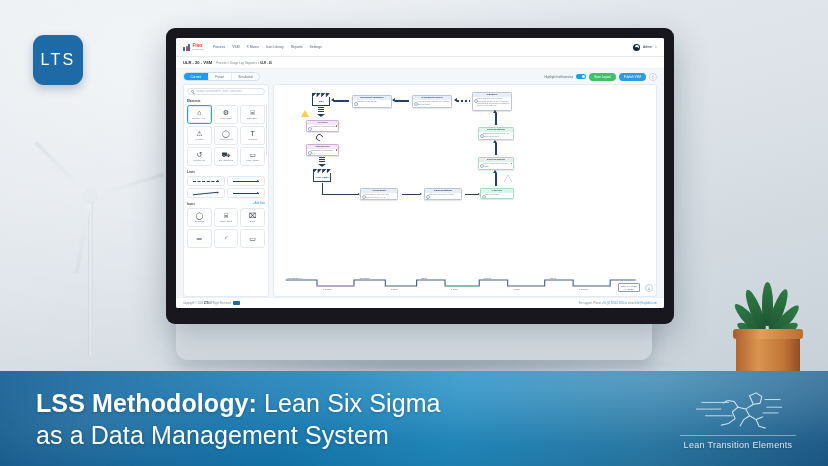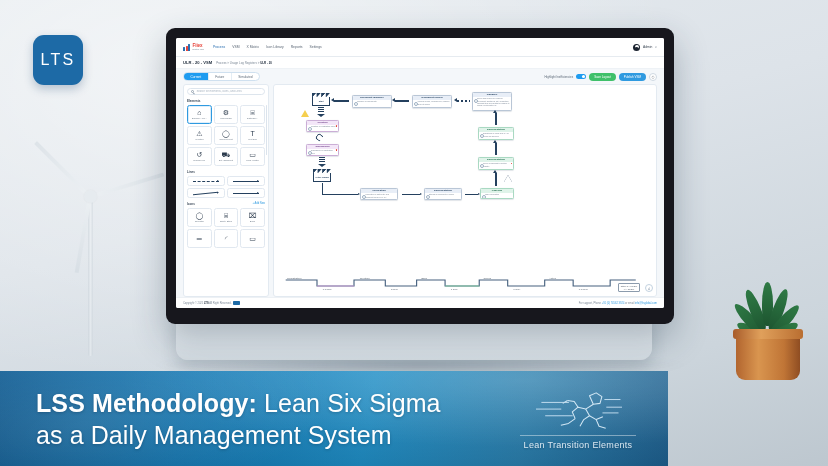--- a/index.html
+++ b/index.html
@@ -368,21 +368,21 @@
   .footer .fl b{ color:#1d2a3a; }
   .footer .fr{ margin-left:auto; font-size:2.6px; color:#7c8896; }
   .footer .fr a{ color:#2f9ae0; text-decoration:none; }
   .footer .lts-mini{
     display:inline-block; width:7px; height:4px; background:#1d6aa6;
     border-radius:.8px; margin-left:2px; vertical-align:-1px;
   }
 
   
   .banner{
-    position:absolute; left:0; bottom:0; width:668px; height:95px;
+    position:absolute; left:0; bottom:0; width:828px; height:95px;
     background:linear-gradient(100deg,#0c5a92 0%,#1277b3 28%,#1f8ec6 55%,#2a7fae 78%,#1d5f8e 100%);
     overflow:hidden;
   }
   .banner:before{
     content:""; position:absolute; left:0; top:0; width:100%; height:100%;
     background:
       radial-gradient(ellipse at 78% 10%, rgba(255,255,255,.16), rgba(255,255,255,0) 55%),
       linear-gradient(180deg, rgba(255,255,255,.08), rgba(0,0,0,.10));
   }
   .banner-wave{
@@ -732,21 +732,21 @@
         </div>
 
       </div>
     </div>
   </div>
 
   <div class="banner">
     <div class="banner-wave"></div>
     <div class="banner-text">
       <div><b>LSS Methodology:</b><span> Lean Six Sigma</span></div>
-      <div>as a Daily Management System</div>
+      <div>as a Data Management System</div>
     </div>
 
     <div class="lts-logo-r">
       <svg class="runner" viewBox="0 0 90 44">
         <g fill="none" stroke="#dff0fb" stroke-width="1.1" stroke-linejoin="round">
           <path d="M56 6 L63 3 L69 7 L67 14 L60 15 Z"></path>
           <path d="M60 15 L52 20 L44 18 L38 23 L41 30"></path>
           <path d="M52 20 L56 27 L63 31 L70 28"></path>
           <path d="M44 18 L40 12 L33 11"></path>
           <path d="M41 30 L34 35 L26 37"></path>

